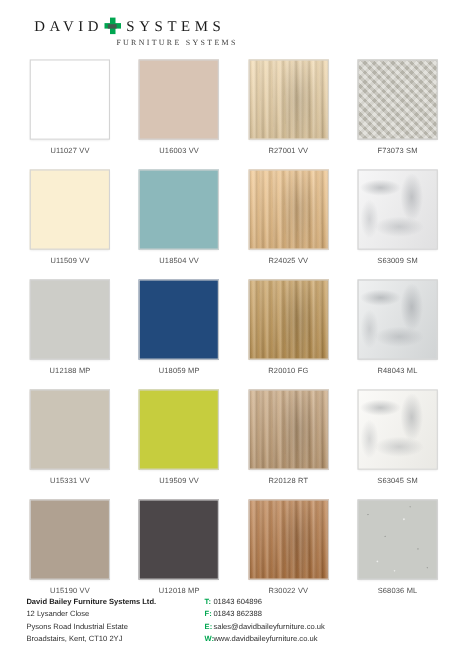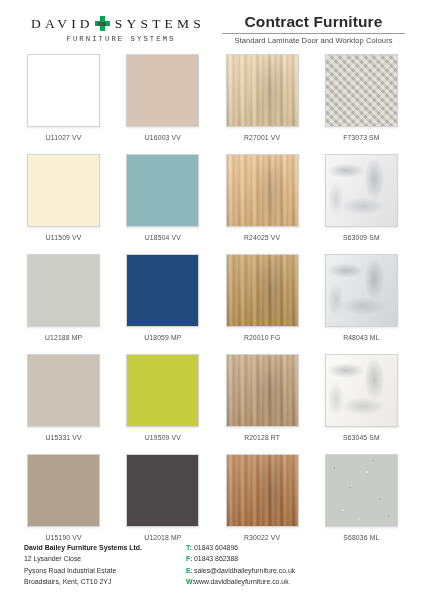--- a/index.html
+++ b/index.html
@@ -69,22 +69,22 @@
     top: 5px; left: 0; width: 15px; height: 5px;
   }
   .brand-cross .cx-inner {
     position: absolute;
     left: 3.5px; top: 5.6px;
     width: 8px; height: 4px;
     background: #4d4d4d;
     opacity: .85;
   }
   .brand-sub {
-    text-align: center;
-    font-family: Liberation Mono, monospace;
+    text-align: right;
+    font-family: Liberation Serif, serif;
     font-size: 7.2px;
     letter-spacing: 2.1px;
     color: #3b3b3b;
     margin-top: 4px;
     padding-left: 6px;
   }
 
   .title-block {
     flex: 1;
     text-align: center;
@@ -183,25 +183,20 @@
         <span class="brand-cross">
           <span class="cx-v"></span>
           <span class="cx-h"></span>
           <span class="cx-inner"></span>
         </span>
         <span class="brand-word">SYSTEMS</span>
       </div>
       <div class="brand-sub">FURNITURE SYSTEMS</div>
     </div>
 
-    <div class="title-block">
-      <div class="title-main">Contract Furniture</div>
-      <div class="title-rule"></div>
-      <div class="title-sub">Standard Laminate Door and Worktop Colours</div>
-    </div>
 
   </div>
 
   <div class="grid" id="swatch-grid">
       <div class="cell">
         <div class="swatch" style="background-color:#ffffff;"></div>
         <div class="swatch-label">U11027 VV</div>
       </div>
       <div class="cell">
         <div class="swatch" style="background-color:#d8c4b4;"></div>

